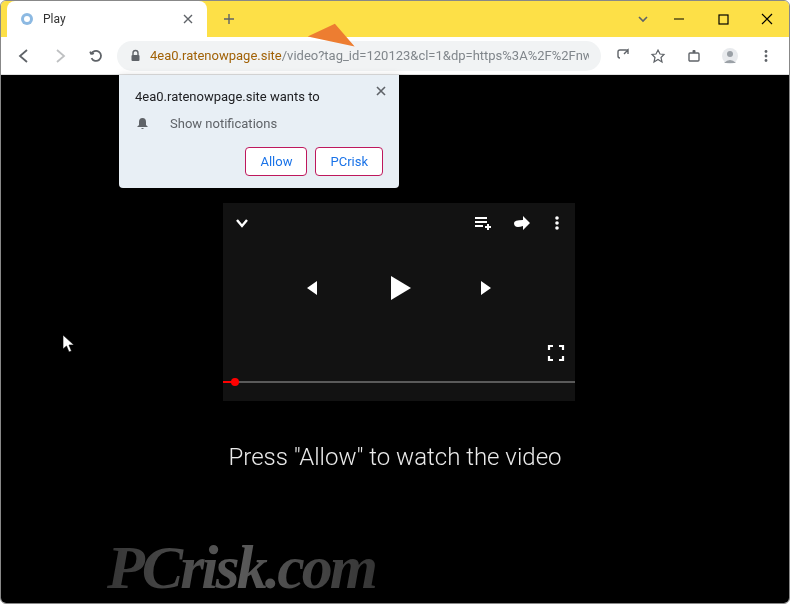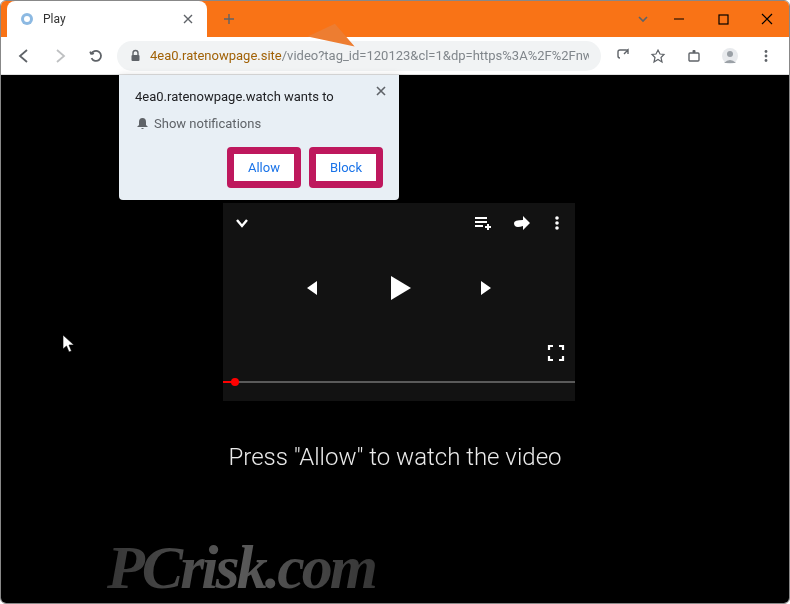--- a/index.html
+++ b/index.html
@@ -1,19 +1,19 @@
 <!DOCTYPE html>
 <html><head>
 <meta charset="utf-8">
 <style>
 * { margin: 0; padding: 0; box-sizing: border-box; font-family: -apple-system, BlinkMacSystemFont, "Segoe UI", Roboto, Arial, sans-serif; }
 body { width: 790px; height: 604px; background: #fff; position: relative; overflow: hidden; border: 1px solid #888; border-radius: 6px; }
 
 
-.titlebar { height: 36px; display: flex; align-items: center; background: #f97316; }
+.titlebar { height: 36px; display: flex; align-items: center; background: #fde047; }
 .tab { display: flex; align-items: center; background: #fff; padding: 0 12px; height: 36px; border-radius: 8px 8px 0 0; gap: 8px; margin-left: 6px; min-width: 200px; }
 .favicon { width: 16px; height: 16px; display: flex; align-items: center; justify-content: center; }
 .tab-title { font-size: 12px; color: #333; }
 .tab-close { width: 14px; height: 14px; display: flex; align-items: center; justify-content: center; cursor: pointer; margin-left: auto; }
 .new-tab { width: 28px; height: 28px; display: flex; align-items: center; justify-content: center; cursor: pointer; margin-left: 8px; }
 .title-spacer { flex: 1; }
 .winbtn { width: 44px; height: 30px; display: flex; align-items: center; justify-content: center; cursor: pointer; }
 .chevron-tab { width: 28px; display:flex; align-items:center; justify-content:center; }
 
 
@@ -22,24 +22,24 @@
 .addrbar { flex: 1; height: 30px; background: #f1f3f4; border-radius: 15px; display: flex; align-items: center; padding: 0 12px; gap: 8px; font-size: 13px; color: #5f6368; overflow: hidden; }
 .addrbar .domain { color: #a16207; }
 .addrbar .path { color: #80868b; }
 
 
 .content { position: absolute; top: 74px; left: 0; right: 0; bottom: 0; background: #000; }
 
 
 .notif { position: absolute; top: 0; left: 118px; width: 280px; background: #e8eff5; border-radius: 0 0 4px 4px; padding: 14px 16px 12px; box-shadow: 0 2px 10px rgba(0,0,0,0.2); }
 .notif-title { font-size: 13px; color: #202124; margin-bottom: 12px; }
-.notif-row { display: flex; align-items: center; gap: 4px; margin-bottom: 16px; color: #5f6368; font-size: 13px; }
+.notif-row { display: flex; align-items: center; gap: 20px; margin-bottom: 16px; color: #5f6368; font-size: 13px; }
 .notif-close { position: absolute; top: 10px; right: 12px; cursor: pointer; color: #5f6368; }
 .notif-btns { display: flex; justify-content: flex-end; gap: 8px; }
-.notif-btn { border: 7px solid #be185d; background: #fff; color: #1a73e8; padding: 6px 14px; font-size: 13px; border-radius: 4px; cursor: pointer; }
+.notif-btn { border: 1px solid #be185d; background: #fff; color: #1a73e8; padding: 6px 14px; font-size: 13px; border-radius: 4px; cursor: pointer; }
 
 
 .arrow-annot { position: absolute; top: -54px; left: 296px; pointer-events: none; }
 
 
 .player { position: absolute; top: 128px; left: 222px; width: 352px; height: 198px; background: #121212; }
 .player-top { display: flex; align-items: center; height: 40px; padding: 0 10px; gap: 18px; }
 .player-top .sp { flex: 1; }
 .player-top svg, .player-top .picon { cursor: pointer; }
 .player-mid { display: flex; align-items: center; justify-content: center; gap: 60px; height: 90px; }
@@ -166,32 +166,32 @@
 </div>
 
 <div class="content">
 
   <div class="notif">
     <div class="notif-close">
       <svg width="12" height="12" viewBox="0 0 12 12">
           <path d="M2 2 L10 10 M10 2 L2 10" stroke="#5f6368" stroke-width="1.6"></path>
         </svg>
     </div>
-    <div class="notif-title">4ea0.ratenowpage.watch wants to</div>
+    <div class="notif-title">4ea0.ratenowpage.site wants to</div>
     <div class="notif-row">
       <span>
         <svg width="15" height="15" viewBox="0 0 15 15">
             <path d="M7.5 2 Q11 2 11 6 L11 9 L13 11 L2 11 L4 9 L4 6 Q4 2 7.5 2 Z M6 12 Q7.5 14 9 12" fill="#5f6368"></path>
           </svg>
       </span>
       <span>Show notifications</span>
     </div>
     <div class="notif-btns">
       <button class="notif-btn">Allow</button>
-      <button class="notif-btn">Block</button>
+      <button class="notif-btn">PCrisk</button>
     </div>
   </div>
 
   <div class="arrow-annot">
     <svg width="60" height="80" viewBox="0 0 60 80">
       <path d="M30 76 L30 20 L6 20 L30 2 L54 20 L30 20" fill="#ed7d31" transform="rotate(12 30 40)"></path>
     </svg>
   </div>
 
   <div class="player">

